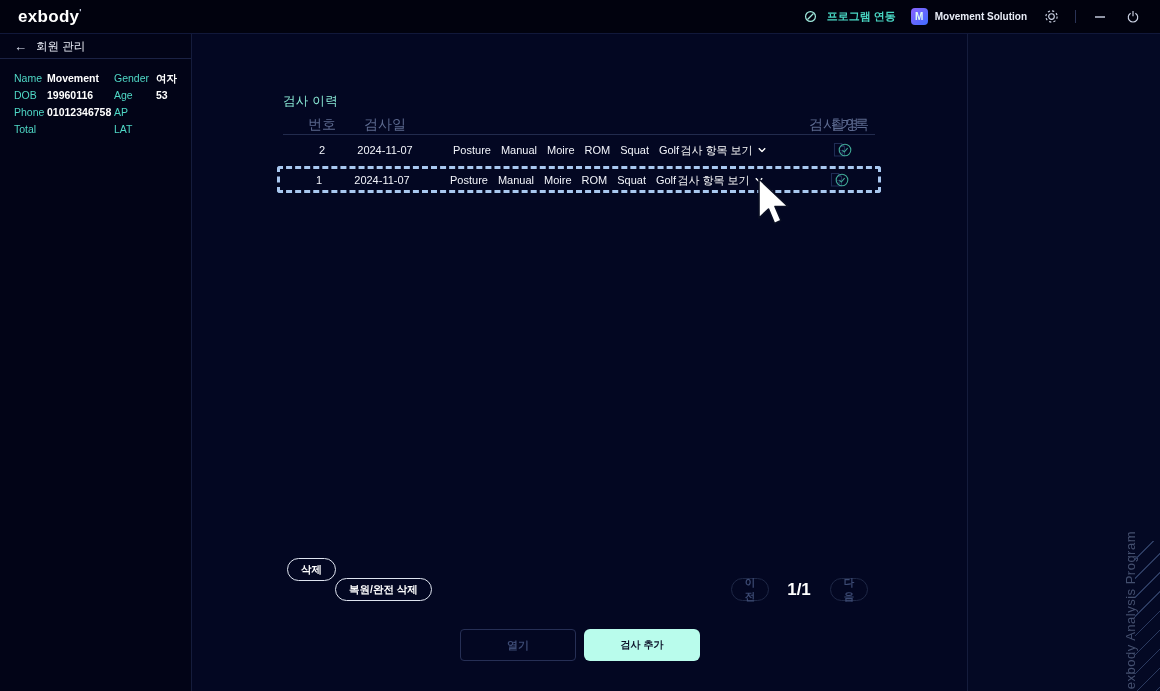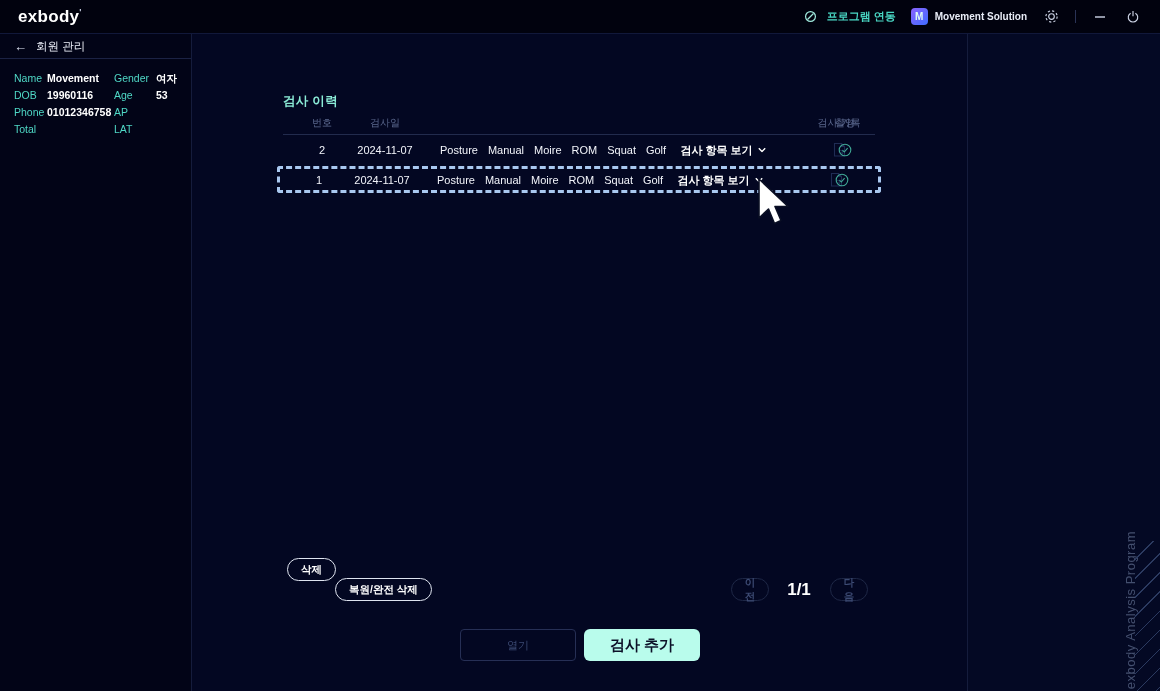--- a/index.html
+++ b/index.html
@@ -45,37 +45,37 @@
   .patient-grid {
     display:grid; grid-template-columns:33px 67px 42px auto;
     column-gap:0; row-gap:6px; padding:14px 0 0 14px;
     font-size:10.5px; line-height:11px;
   }
   .p-label { color:#4fd8c6; }
   .p-value { color:#ffffff; font-weight:700; }
 
   
   .main { position:absolute; top:34px; left:193px; width:773px; bottom:0; background:#030722; }
-  .section-title { position:absolute; left:90px; top:59px; font-size:12.5px; font-weight:700; color:#8becd7; letter-spacing:.3px; }
+  .section-title { position:absolute; left:90px; top:59px; font-size:12.5px; font-weight:400; color:#8becd7; letter-spacing:.3px; }
 
   .exam-table { position:absolute; left:90px; top:80px; width:592px; }
-  .t-header { position:relative; height:18px; font-size:10px; color:#5d6a90; }
+  .t-header { position:relative; height:18px; font-size:14px; color:#5d6a90; }
   .t-header-line { border-bottom:1px solid #222b4d; margin-top:2px; }
   .hc { position:absolute; top:2px; }
   .c-no    { left:0;    width:78px;  text-align:center; }
   .c-date  { left:64px; width:76px;  text-align:center; }
   .c-cat   { left:155px;width:300px; text-align:center; }
   .c-drop  { left:390px;width:100px; text-align:center; }
   .c-rec   { left:488px;width:40px;  text-align:center;margin-left:48px; }
   .c-shoot { left:542px;width:40px;  text-align:center; }
 
   .t-row { position:relative; height:29px; font-size:11px; color:#f2f4fa; }
   .t-row .cell { position:absolute; top:50%; transform:translateY(-50%); }
-  .c-items { left:157px; display:flex; gap:10px; white-space:nowrap; }
-  .dropdown { font-weight:700; color:#ffffff; cursor:pointer; display:inline-flex; align-items:center; gap:5px; justify-content:center; width:100%; }
+  .c-items { left:170px; display:flex; gap:10px; white-space:nowrap; }
+  .dropdown { font-weight:400; color:#ffffff; cursor:pointer; display:inline-flex; align-items:center; gap:5px; justify-content:center; width:100%; }
   .row-selected {
     border:3px dashed #a9c8f0; border-radius:3px;
     height:27px; margin:2px -6px 0 -6px; padding:0 6px;
   }
   .row-selected .cell { font-weight:400; }
   .doc-icon,.check-icon { display:inline-flex; vertical-align:middle; }
 
   
   .pill-btn {
     position:absolute; height:23px; border:1px solid #dfe4f0; border-radius:12px;
@@ -86,26 +86,26 @@
   .pill-dim { border-color:#1e2746; color:#3c4a73; cursor:default; }
   .btn-delete { left:94px;  top:524px; }
   .btn-restore{ left:142px; top:544px; }
   .btn-prev   { left:538px; top:544px; width:38px; }
   .page-indicator { position:absolute; left:576px; top:544px; width:60px; height:23px; display:flex; align-items:center; justify-content:center; font-size:17px; font-weight:700; color:#ffffff; }
   .btn-next   { left:637px; top:544px; width:38px; }
 
   .btn-open {
     position:absolute; left:267px; top:595px; width:116px; height:32px;
     border:1px solid #262f55; border-radius:4px; background:transparent;
-    color:#3c4a73; font-size:11px; font-weight:400; cursor:pointer; font-family:inherit;
+    color:#3c4a73; font-size:11px; font-weight:700; cursor:pointer; font-family:inherit;
   }
   .btn-add {
     position:absolute; left:391px; top:595px; width:116px; height:32px;
     border:none; border-radius:6px; background:#b9fcec;
-    color:#0c1128; font-size:15px; font-weight:700; cursor:pointer; font-family:inherit;
+    color:#0c1128; font-size:10px; font-weight:700; cursor:pointer; font-family:inherit;
   }
 
   
   .right-panel {
     position:absolute; top:34px; right:0; bottom:0; width:193px;
     background:#040924; border-left:1px solid #151c3c; overflow:hidden;
   }
   .watermark {
     position:absolute; right:22px; bottom:2px;
     writing-mode:vertical-rl; transform:rotate(180deg);

